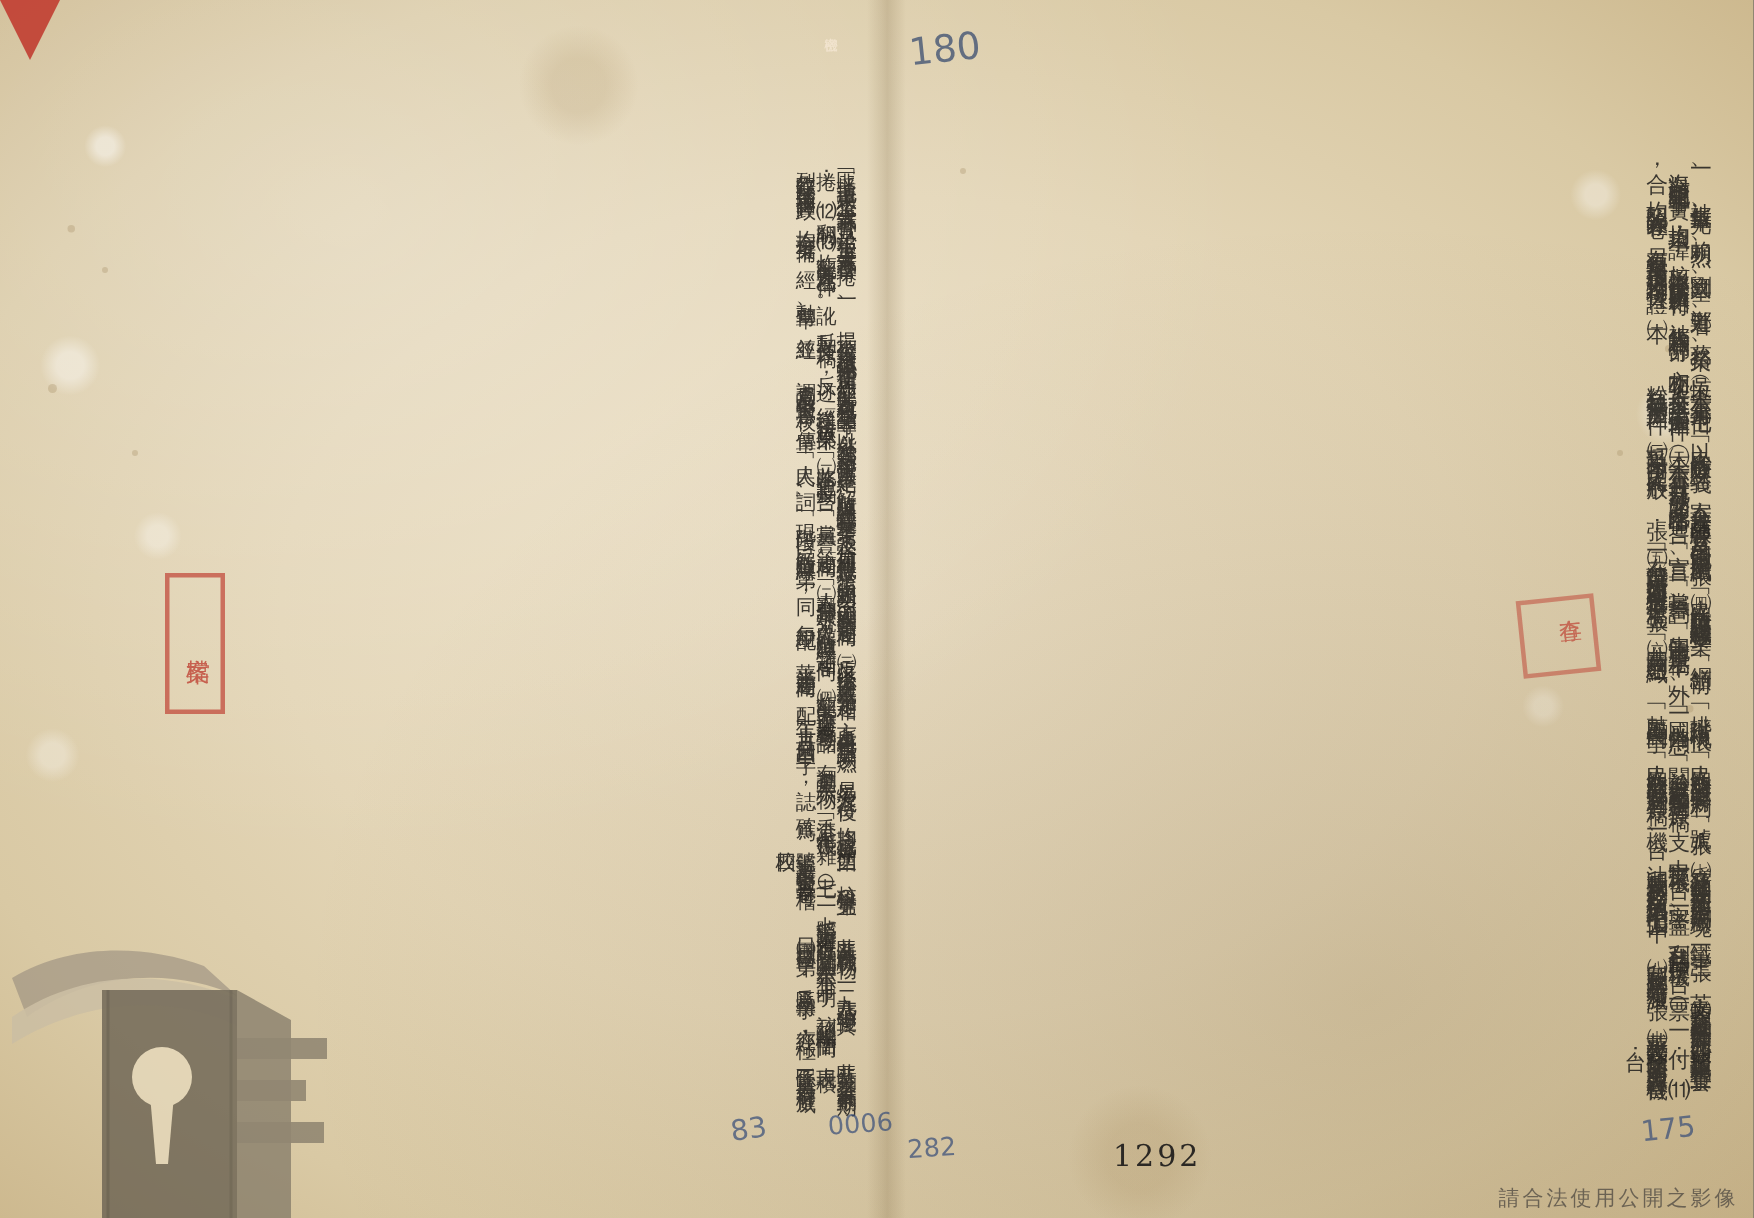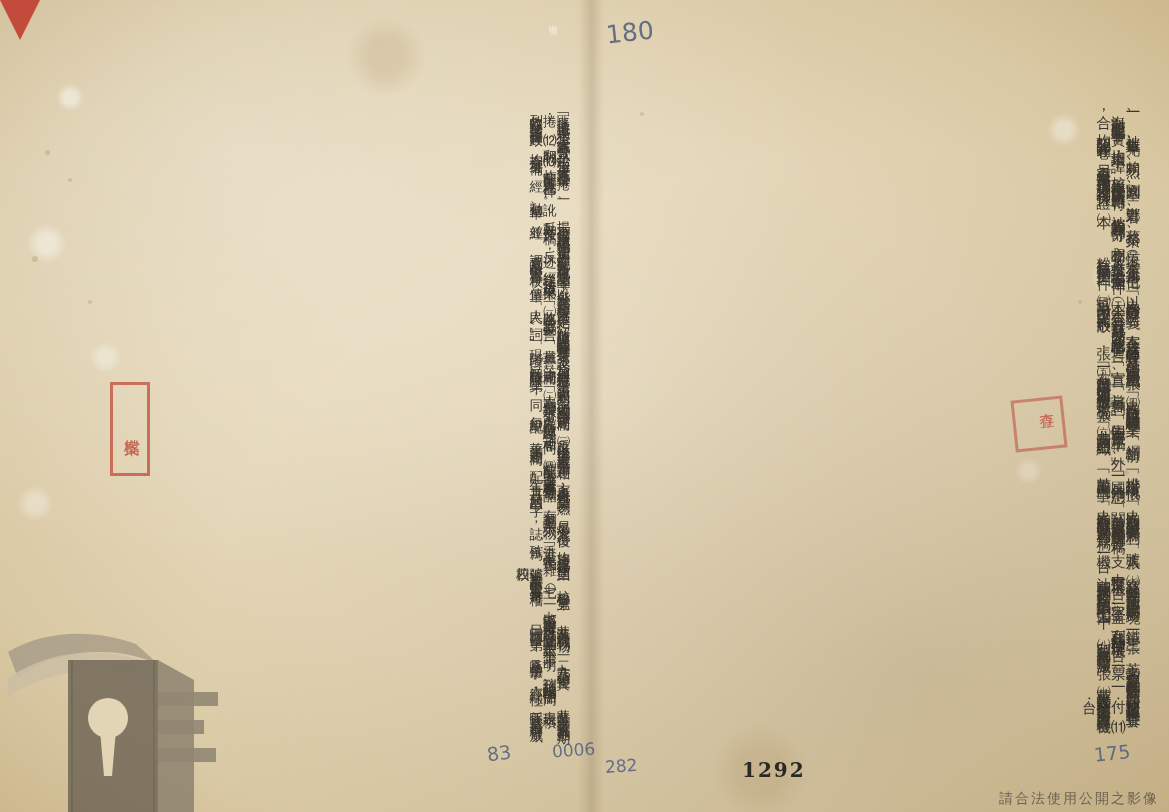--- a/index.html
+++ b/index.html
@@ -156,21 +156,20 @@
   #hand-175 { left: 1094px; top: 742px; font-size: 19px; transform: rotate(-6deg); color:#3a4f7a; }
 
   
   #page-number {
     position: absolute;
     left: 742px; top: 758px;
     font-family: "DejaVu Serif", serif;
     font-size: 20px;
     letter-spacing: 2px;
     color: #2b2824;
-    font-weight: bold;
   }
 
   
   #watermark {
     position: absolute;
     left: 8px;
     top: 600px;
     width: 220px;
     height: 212px;
     pointer-events: none;

